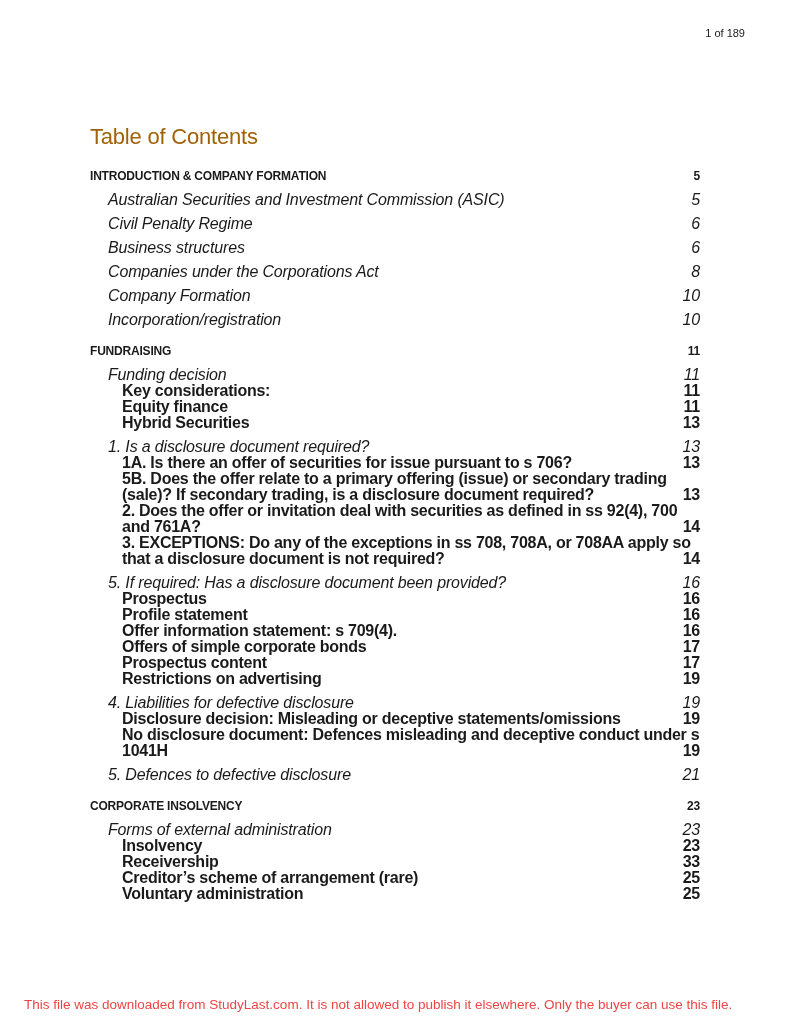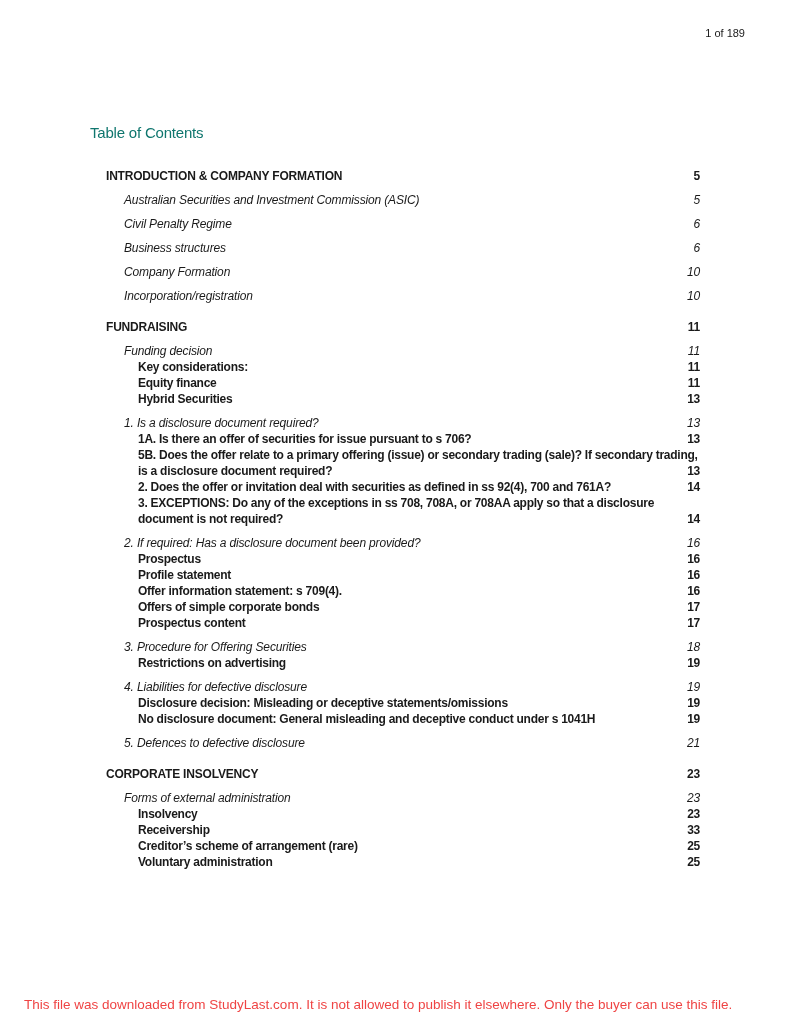--- a/index.html
+++ b/index.html
@@ -16,37 +16,37 @@
     top: 7px; right: 46px;
     font-size: 11px;
     color: #1a1a1a;
     letter-spacing: 0;
     margin-top: 20px;
   }
   .doc-title {
     position: absolute;
     left: 90px; top: 124px;
     margin: 0;
-    font-size: 15px;
+    font-size: 22px;
     font-weight: 400;
-    color: #0f766e;
+    color: #a16207;
     letter-spacing: -0.2px;
   }
   .toc {
     position: absolute;
     left: 90px; top: 153px;
     width: 610px;
   }
   .toc-row {
     position: relative;
-    font-size: 12px;
+    font-size: 16px;
     line-height: 16px;
     letter-spacing: -0.15px;
   }
-  .toc-label { display: block; margin-left: 16px; }
+  .toc-label { display: block; }
   .toc-page {
     position: absolute;
     right: 0; bottom: 0;
     line-height: 16px;
   }
   .lv1 { font-weight: bold; font-size: 12px; margin-top: 15px; letter-spacing: -0.2px; }
   .lv2 { font-style: italic; margin-top: 8px; }
   .lv2 .toc-label { padding-left: 18px; }
   .lv3 { font-weight: bold; letter-spacing: -0.25px; }
   .lv3 .toc-label { padding-left: 32px; }
@@ -78,20 +78,24 @@
   </div>
     <div class="toc-row lv2">
     <span class="toc-label">Civil Penalty Regime</span>
     <span class="toc-page">6</span>
   </div>
     <div class="toc-row lv2">
     <span class="toc-label">Business structures</span>
     <span class="toc-page">6</span>
   </div>
     <div class="toc-row lv2">
+    <span class="toc-label">Companies under the Corporations Act</span>
+    <span class="toc-page">8</span>
+  </div>
+    <div class="toc-row lv2">
     <span class="toc-label">Company Formation</span>
     <span class="toc-page">10</span>
   </div>
     <div class="toc-row lv2">
     <span class="toc-label">Incorporation/registration</span>
     <span class="toc-page">10</span>
   </div>
     <div class="toc-row lv1">
     <span class="toc-label">FUNDRAISING</span>
     <span class="toc-page">11</span>
@@ -126,21 +130,21 @@
   </div>
     <div class="toc-row lv3">
     <span class="toc-label">2. Does the offer or invitation deal with securities as defined in ss 92(4), 700 and 761A?</span>
     <span class="toc-page">14</span>
   </div>
     <div class="toc-row lv3">
     <span class="toc-label">3. EXCEPTIONS: Do any of the exceptions in ss 708, 708A, or 708AA apply so that a disclosure document is not required?</span>
     <span class="toc-page">14</span>
   </div>
     <div class="toc-row lv2">
-    <span class="toc-label">2. If required: Has a disclosure document been provided?</span>
+    <span class="toc-label">5. If required: Has a disclosure document been provided?</span>
     <span class="toc-page">16</span>
   </div>
     <div class="toc-row lv3">
     <span class="toc-label">Prospectus</span>
     <span class="toc-page">16</span>
   </div>
     <div class="toc-row lv3">
     <span class="toc-label">Profile statement</span>
     <span class="toc-page">16</span>
   </div>
@@ -149,38 +153,34 @@
     <span class="toc-page">16</span>
   </div>
     <div class="toc-row lv3">
     <span class="toc-label">Offers of simple corporate bonds</span>
     <span class="toc-page">17</span>
   </div>
     <div class="toc-row lv3">
     <span class="toc-label">Prospectus content</span>
     <span class="toc-page">17</span>
   </div>
-    <div class="toc-row lv2">
-    <span class="toc-label">3. Procedure for Offering Securities</span>
-    <span class="toc-page">18</span>
-  </div>
     <div class="toc-row lv3">
     <span class="toc-label">Restrictions on advertising</span>
     <span class="toc-page">19</span>
   </div>
     <div class="toc-row lv2">
     <span class="toc-label">4. Liabilities for defective disclosure</span>
     <span class="toc-page">19</span>
   </div>
     <div class="toc-row lv3">
     <span class="toc-label">Disclosure decision: Misleading or deceptive statements/omissions</span>
     <span class="toc-page">19</span>
   </div>
     <div class="toc-row lv3">
-    <span class="toc-label">No disclosure document: General misleading and deceptive conduct under s 1041H</span>
+    <span class="toc-label">No disclosure document: Defences misleading and deceptive conduct under s 1041H</span>
     <span class="toc-page">19</span>
   </div>
     <div class="toc-row lv2">
     <span class="toc-label">5. Defences to defective disclosure</span>
     <span class="toc-page">21</span>
   </div>
     <div class="toc-row lv1">
     <span class="toc-label">CORPORATE INSOLVENCY</span>
     <span class="toc-page">23</span>
   </div>

